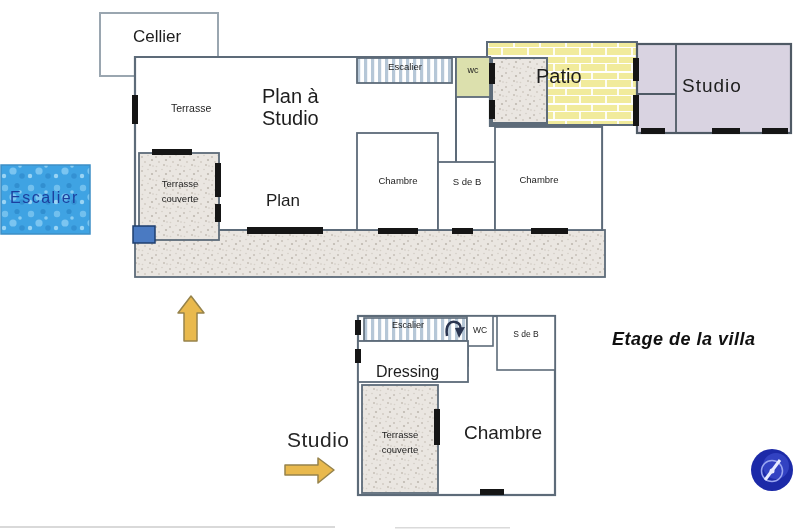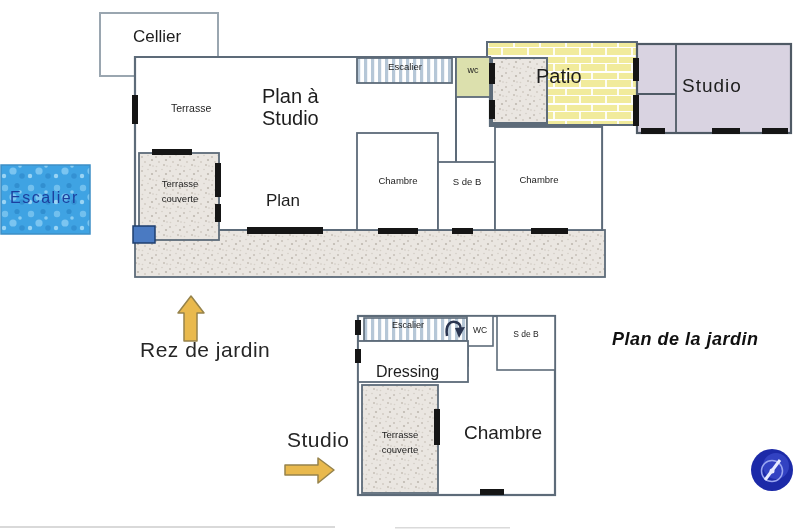--- a/index.html
+++ b/index.html
@@ -139,23 +139,22 @@
 <div class="lbl c small" style="left:149px;top:194px;width:62px;">couverte</div>
 <div class="lbl c small" style="left:367px;top:176px;width:62px;">Chambre</div>
 <div class="lbl c small" style="left:440px;top:177px;width:54px;">S de B</div>
 <div class="lbl c small" style="left:508px;top:175px;width:62px;">Chambre</div>
 <div class="lbl c small" style="left:374px;top:62px;width:62px;">Escalier</div>
 <div class="lbl c" style="left:459px;top:66px;width:28px;font-size:9px;">wc</div>
 <div class="lbl big" style="left:536px;top:66px;">Patio</div>
 <div class="lbl" style="left:682px;top:76px;font-size:19px;letter-spacing:1px;">Studio</div>
 <div class="lbl pool" style="left:10px;top:190px;">Escalier</div>
 
-<div class="lbl caption" style="left:140px;top:339px;">Rez de jardin</div>
 <div class="lbl caption" style="left:287px;top:429px;">Studio</div>
-<div class="lbl title" style="left:612px;top:330px;">Plan de la jardin</div>
+<div class="lbl title" style="left:612px;top:330px;">Etage de la villa</div>
 
 <div class="lbl c" style="left:376px;top:321px;width:64px;font-size:9px;">Escalier</div>
 <div class="lbl c" style="left:468px;top:326px;width:24px;font-size:8.5px;">WC</div>
 <div class="lbl c" style="left:500px;top:330px;width:52px;font-size:8.5px;">S de B</div>
 <div class="lbl" style="left:376px;top:364px;font-size:16px;">Dressing</div>
 <div class="lbl c small" style="left:364px;top:430px;width:72px;">Terrasse</div>
 <div class="lbl c small" style="left:364px;top:445px;width:72px;">couverte</div>
 <div class="lbl" style="left:464px;top:423px;font-size:19px;">Chambre</div>
 
 </div>

